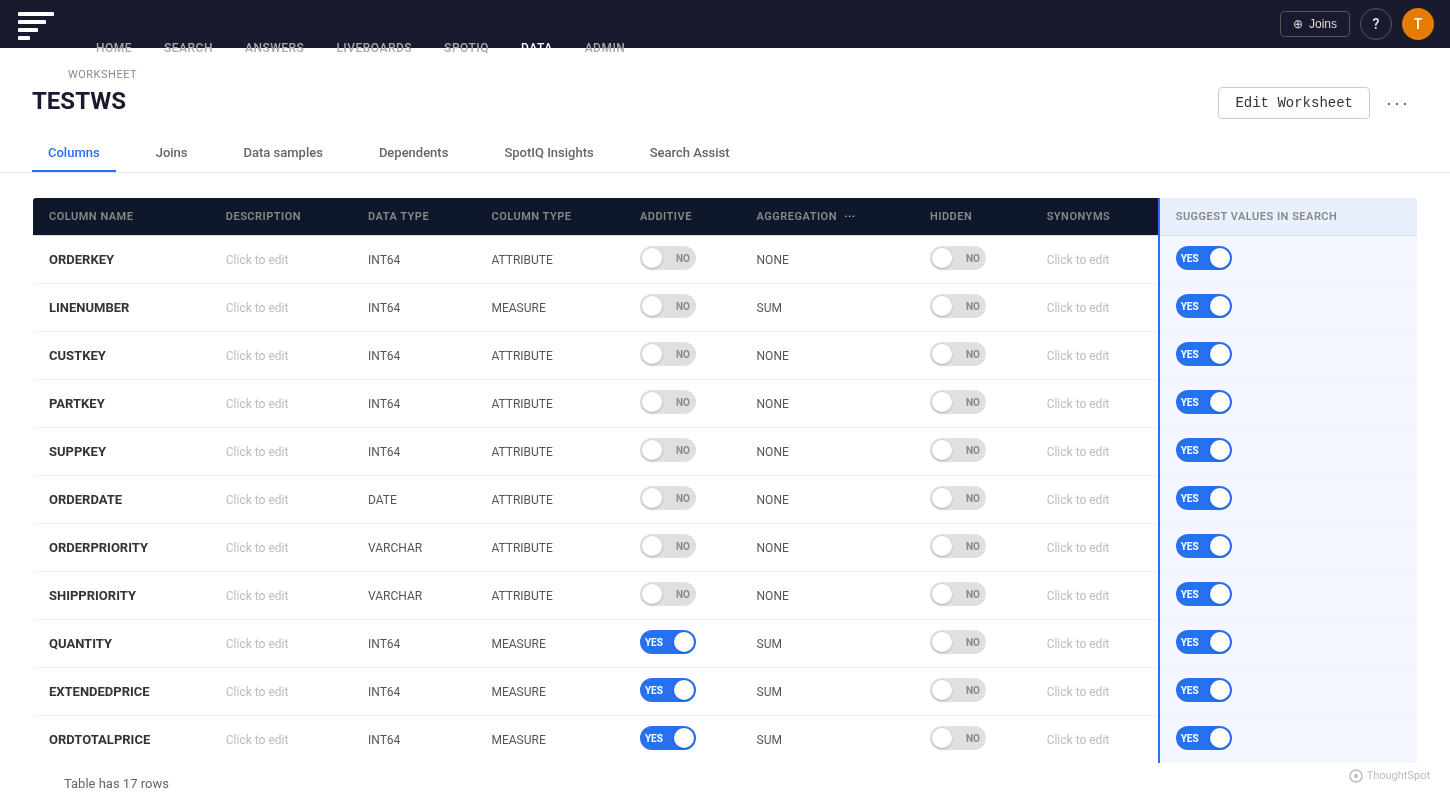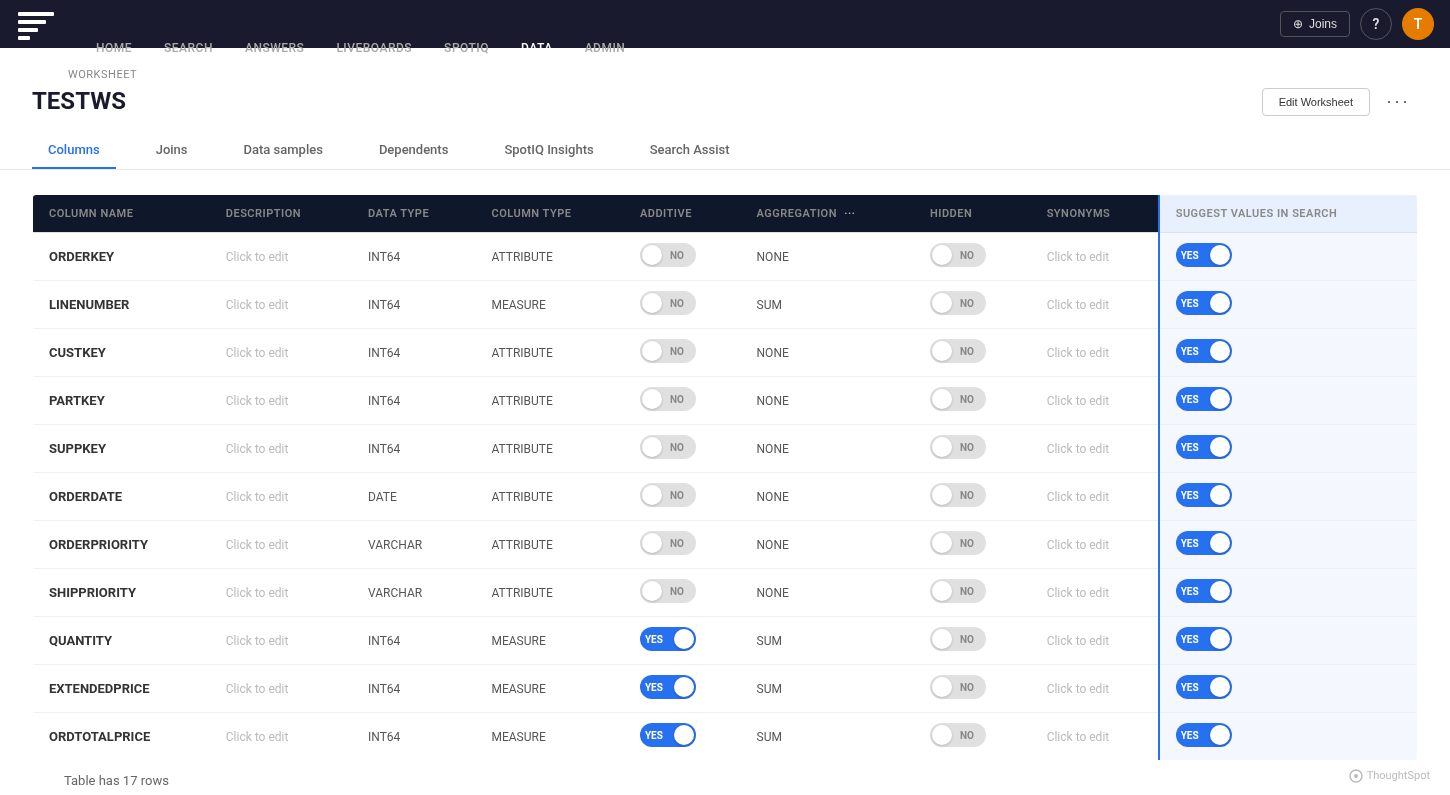--- a/index.html
+++ b/index.html
@@ -78,24 +78,25 @@
       display: flex; align-items: flex-start; justify-content: space-between;
       margin-bottom: 16px;
     }
     .page-title { font-size: 24px; font-weight: 700; color: #1a1a2e; }
     .page-actions { display: flex; align-items: center; gap: 8px; }
     .edit-worksheet-btn {
       background: #fff;
       border: 1px solid #ccc;
       border-radius: 4px;
       padding: 7px 16px;
-      font-size: 11px;
+      font-size: 14px;
       font-weight: 500;
       cursor: pointer;
       color: #333;
+      font-family: Liberation Mono, monospace;
     }
     .more-btn {
       background: transparent;
       border: none;
       cursor: pointer;
       font-size: 18px;
       color: #555;
       padding: 4px 8px;
       letter-spacing: 2px;
     }
@@ -170,21 +171,21 @@
       box-shadow: 0 1px 3px rgba(0,0,0,0.2);
     }
     .toggle.off .toggle-knob { left: 2px; }
     .toggle.on .toggle-knob { left: 34px; }
     .toggle-label {
       font-size: 10px;
       font-weight: 700;
       color: #fff;
       position: absolute;
     }
-    .toggle.off .toggle-label { right: 12px; color: #888; }
+    .toggle.off .toggle-label { right: 6px; color: #888; }
     .toggle.on .toggle-label { left: 5px; color: #fff; }
 
     .footer-text {
       padding: 12px 32px;
       font-size: 13px;
       color: #666;
     }
 
     .ts-branding {
       position: fixed;

